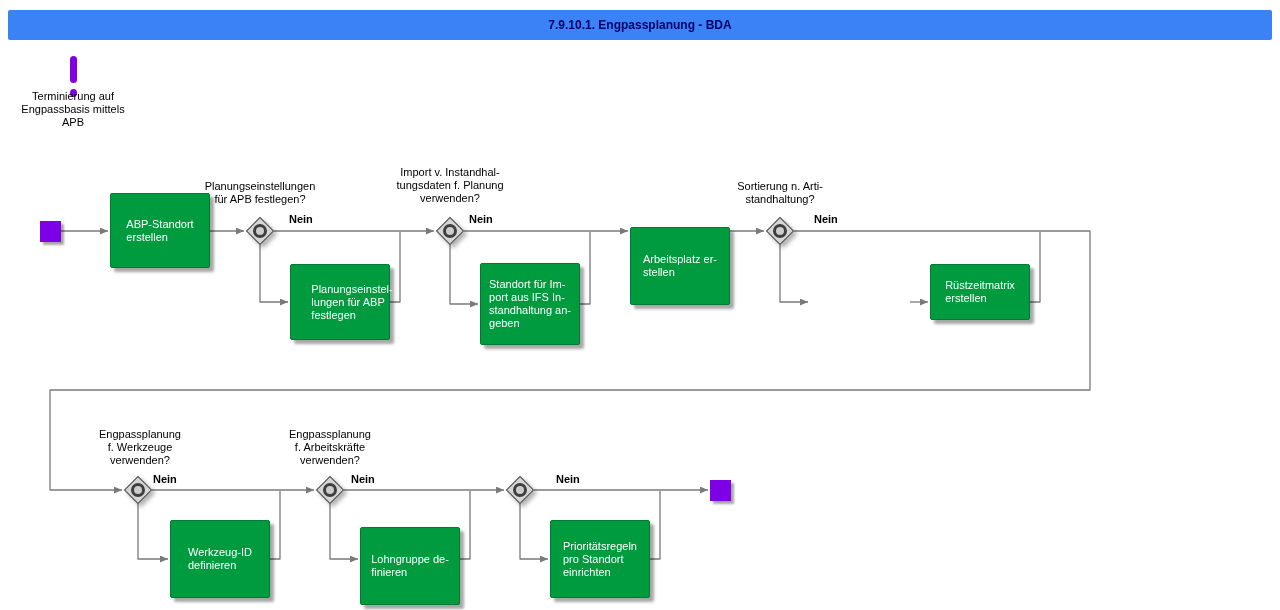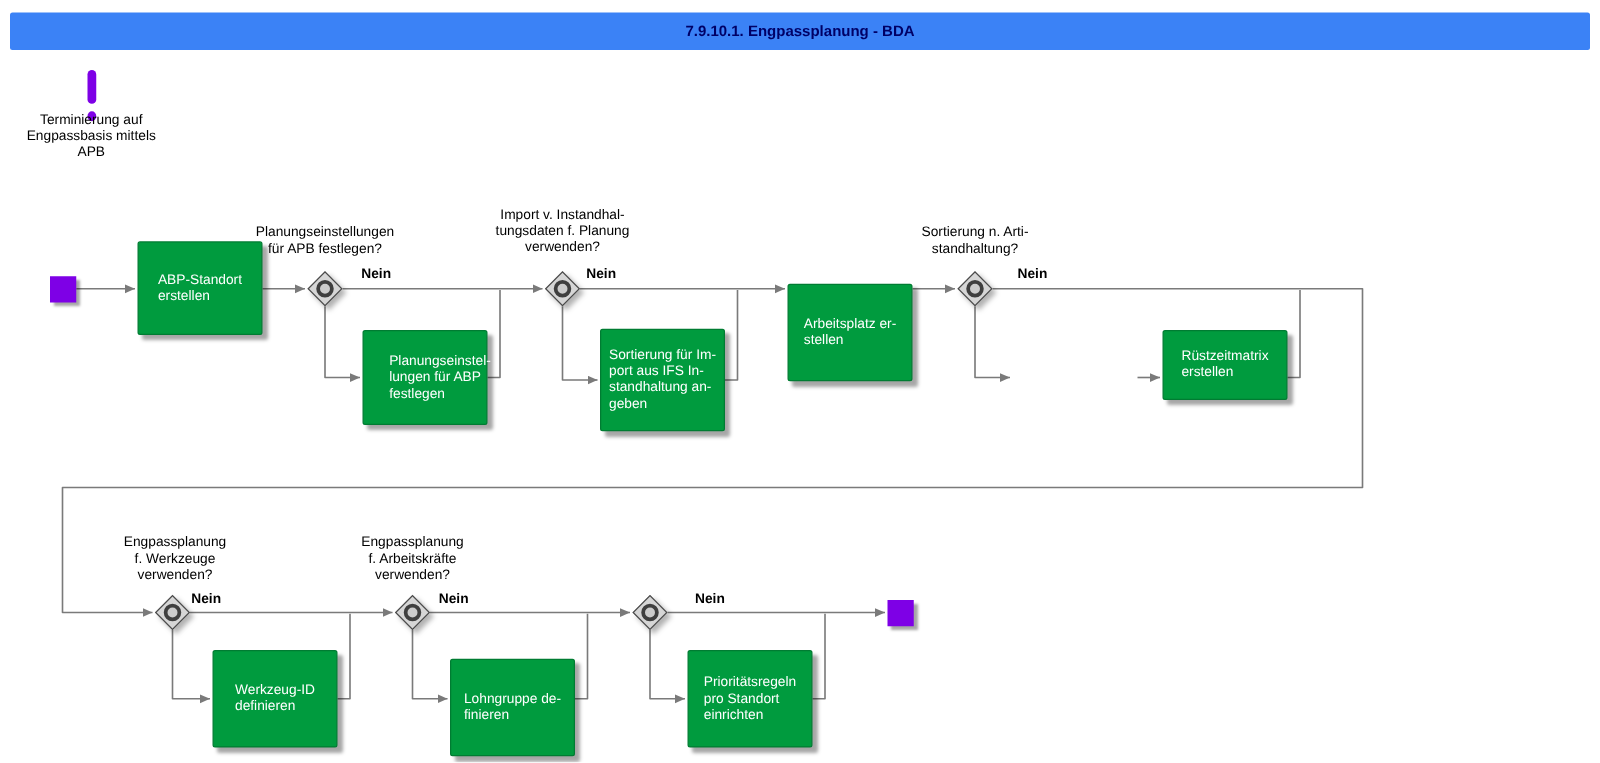--- a/index.html
+++ b/index.html
@@ -106,21 +106,21 @@
   <div class="task" style="left:110px; top:193px; width:100px; height:75px;">
     <span class="task-label">ABP-Standort
 erstellen</span>
   </div>
   <div class="task" style="left:290px; top:264px; width:100px; height:76px;padding-left:24px;">
     <span class="task-label">Planungseinstel-
 lungen für ABP
 festlegen</span>
   </div>
   <div class="task" style="left:480px; top:263px; width:100px; height:82px;">
-    <span class="task-label">Sortierung für Im-
+    <span class="task-label">Standort für Im-
 port aus IFS In-
 standhaltung an-
 geben</span>
   </div>
   <div class="task" style="left:630px; top:191px; width:100px; height:78px;margin-top:36px;">
     <span class="task-label">Arbeitsplatz er-
 stellen</span>
   </div>
   <div class="task" style="left:930px; top:264px; width:100px; height:56px;">
     <span class="task-label">Rüstzeitmatrix

